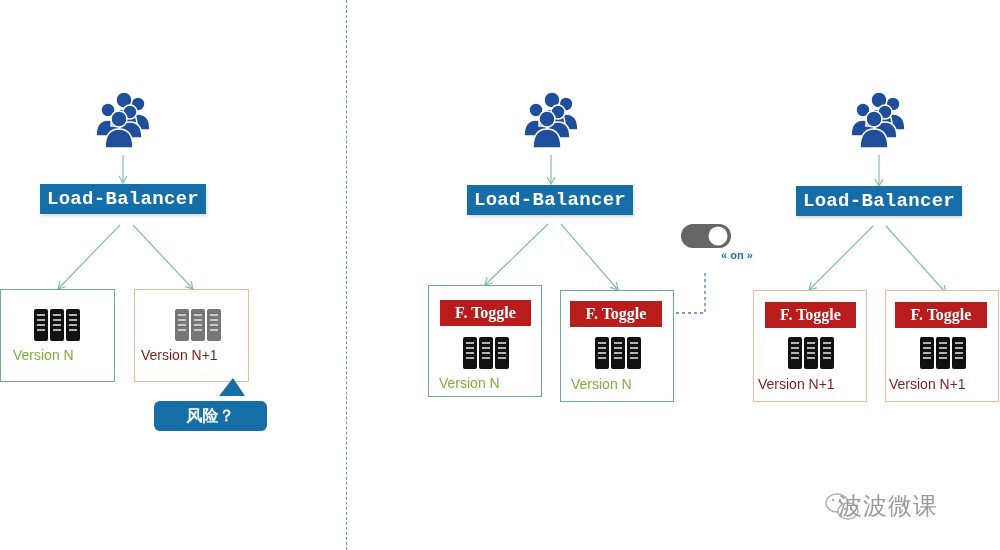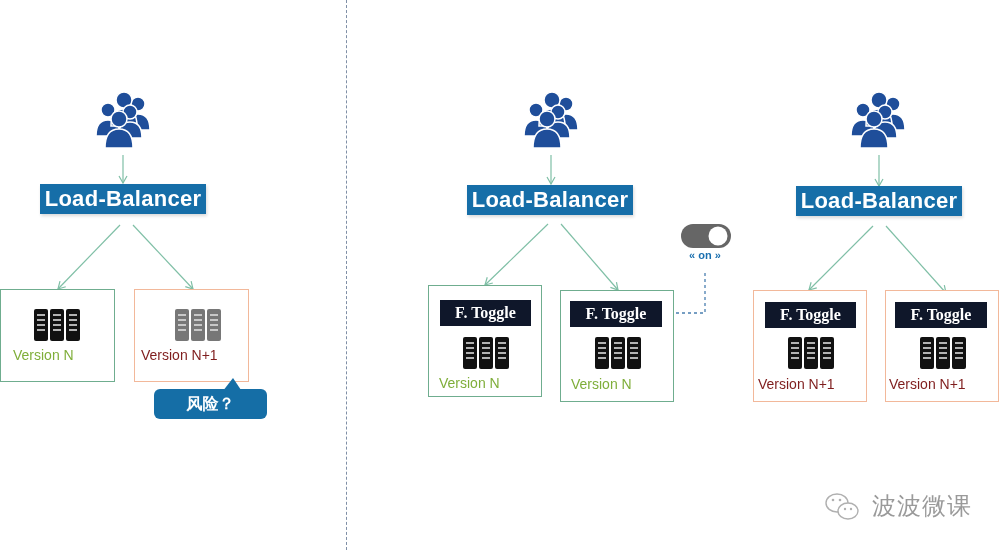--- a/index.html
+++ b/index.html
@@ -1,38 +1,38 @@
 <!DOCTYPE html>
 <html><head>
   <meta charset="utf-8">
   <style>
     html, body { margin: 0; padding: 0; background: #ffffff; }
     body { width: 1000px; height: 550px; position: relative; overflow: hidden; font-family: "Liberation Sans", sans-serif; }
     .abs { position: absolute; }
     .divider { left: 346px; top: 0; width: 0; height: 550px; border-left: 1.5px dashed #7f8fa6; }
     .users { width: 70px; height: 60px; }
     .lb {
-      background: #166ea8; color: #fff; font-family: Liberation Sans, sans-serif; font-weight: bold;
-      font-size: 22px; text-align: center; line-height: 30px; height: 30px; letter-spacing: 0.3px;
+      background: #166ea8; color: #fff; font-family: Liberation Mono, monospace; font-weight: bold;
+      font-size: 19px; text-align: center; line-height: 30px; height: 30px; letter-spacing: 0.3px;
       box-shadow: 1px 2px 3px rgba(0,0,0,0.15);
     }
     .box { background: #fff; box-sizing: border-box; }
     .box.green { border: 1.5px solid #6fad8f; }
     .box.orange { border: 1.5px solid #f2b89a; }
     .ver { font-weight: normal; font-size: 14px; white-space: nowrap; }
     .ver.g { color: #7fae3a; }
     .ver.b { color: #7f1d1d; }
     .ft {
-      background: #0f172a; color: #fff; font-family: "Liberation Serif", serif; font-weight: bold;
+      background: #b91c1c; color: #fff; font-family: "Liberation Serif", serif; font-weight: bold;
       font-size: 16px; text-align: center; height: 26px; line-height: 26px;
     }
     .server { width: 48px; height: 34px; }
     .risk {
       background: #156ea6; color: #fff; font-size: 16px; font-weight: bold; text-align: center;
-      border-radius: 6px; height: 30px; line-height: 30px;
+      border-radius: 6px; height: 30px; line-height: 30px; margin-top: 12px;
     }
     .toggle-label { color: #1a6faf; font-weight: bold; font-size: 11px; text-align: center; }
     .watermark { color: #9a9a9a; font-size: 24px; letter-spacing: 1px; }
     svg.lines { position: absolute; left: 0; top: 0; }
   </style>
 </head>
 <body>
 
 <div class="abs divider"></div>
 
@@ -200,21 +200,21 @@
           <line x1="36" y1="22" x2="44" y2="22"></line>
         </g>
     </svg>
     <div class="abs ver g" style="left:10px;top:85px;">Version N</div>
   </div>
 
   <svg class="abs" style="left:680px;top:223px;" width="52" height="26">
     <rect x="1" y="1" width="50" height="24" rx="12" fill="#666"></rect>
     <circle cx="38" cy="13" r="9.5" fill="#fff"></circle>
   </svg>
-  <div class="abs toggle-label" style="left:672px;top:249px;width:66px;">« on »</div>
+  <div class="abs toggle-label" style="left:704px;top:249px;width:66px;">« on »</div>
 </div>
 
 <div>
   <svg class="abs users" style="left:843px;top:90px;" viewBox="0 0 70 60">
     <g fill="#1f4e9a" stroke="#fff" stroke-width="1.5">
       <circle cx="50" cy="14" r="7"></circle>
         <path d="M38,40 Q38,24 50,24 Q62,24 62,40 Z"></path>
       <circle cx="20" cy="20" r="7"></circle>
         <path d="M8,46 Q8,30 20,30 Q32,30 32,46 Z"></path>
       <circle cx="36" cy="10" r="8"></circle>
@@ -285,13 +285,13 @@
     <ellipse cx="14" cy="13" rx="11" ry="9"></ellipse>
     <ellipse cx="25" cy="21" rx="10" ry="8" fill="#fff"></ellipse>
   </g>
   <g fill="#b0b0b0">
       <circle cx="10" cy="10" r="1.3"></circle>
       <circle cx="17" cy="10" r="1.3"></circle>
       <circle cx="22" cy="19" r="1.2"></circle>
       <circle cx="28" cy="19" r="1.2"></circle>
     </g>
 </svg>
-<div class="abs watermark" style="left:872px;top:490px;">波波微课</div>
+<div class="abs watermark" style="left:838px;top:490px;">波波微课</div>
 
 </body></html>

